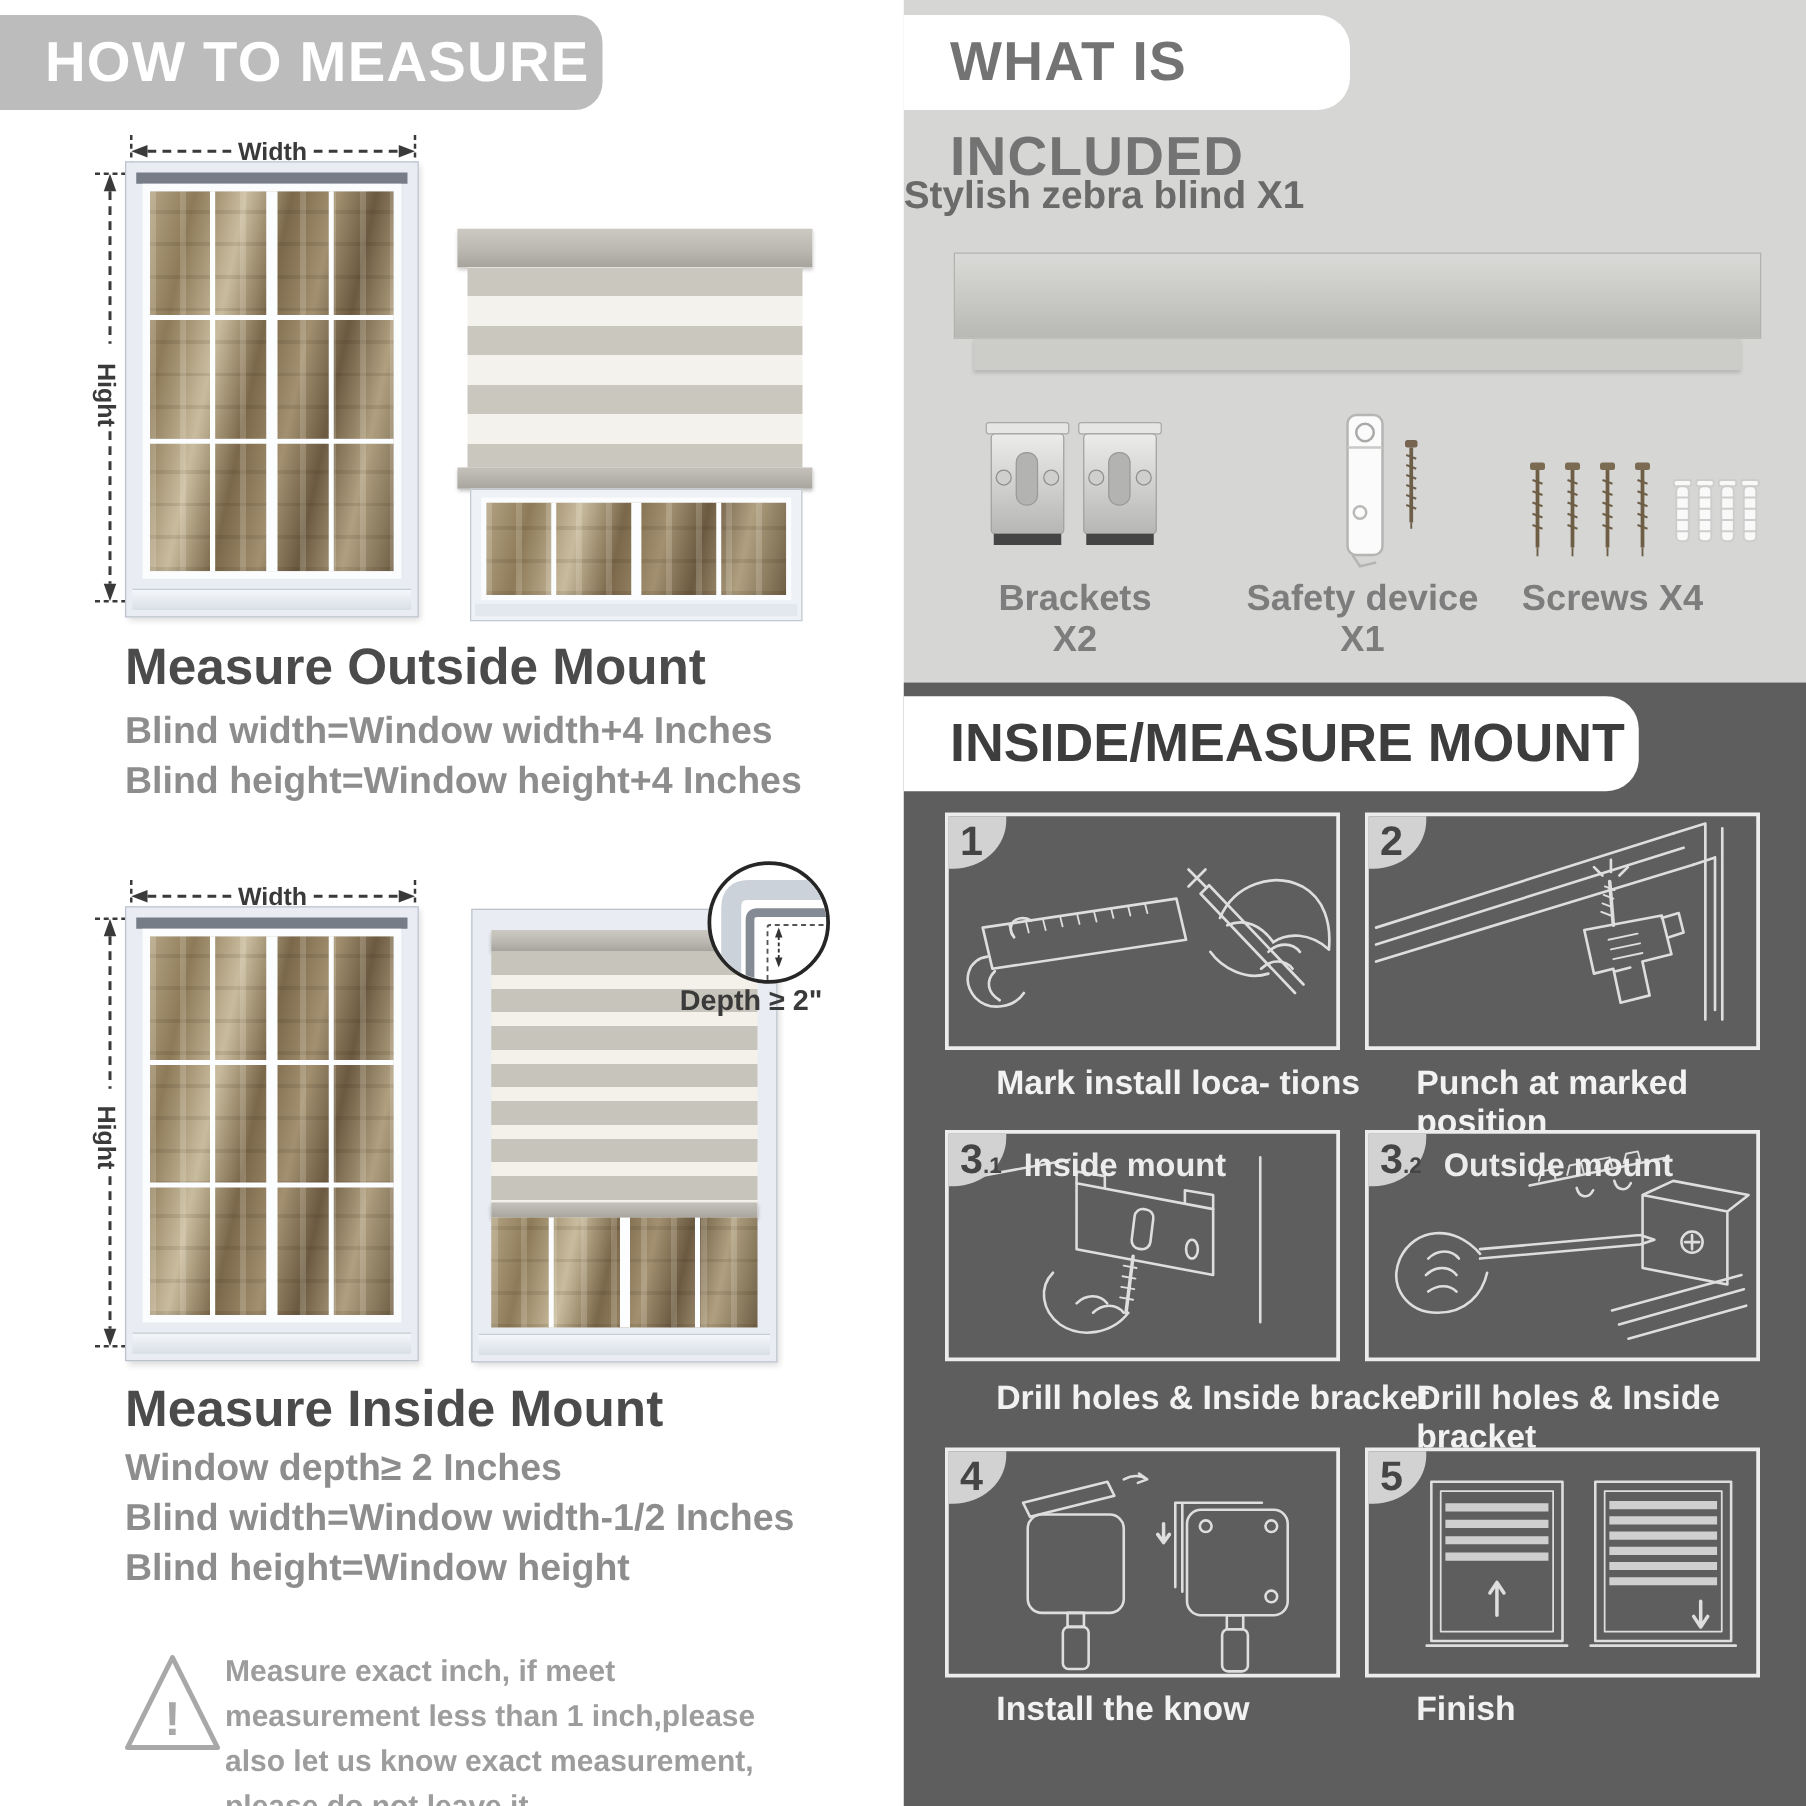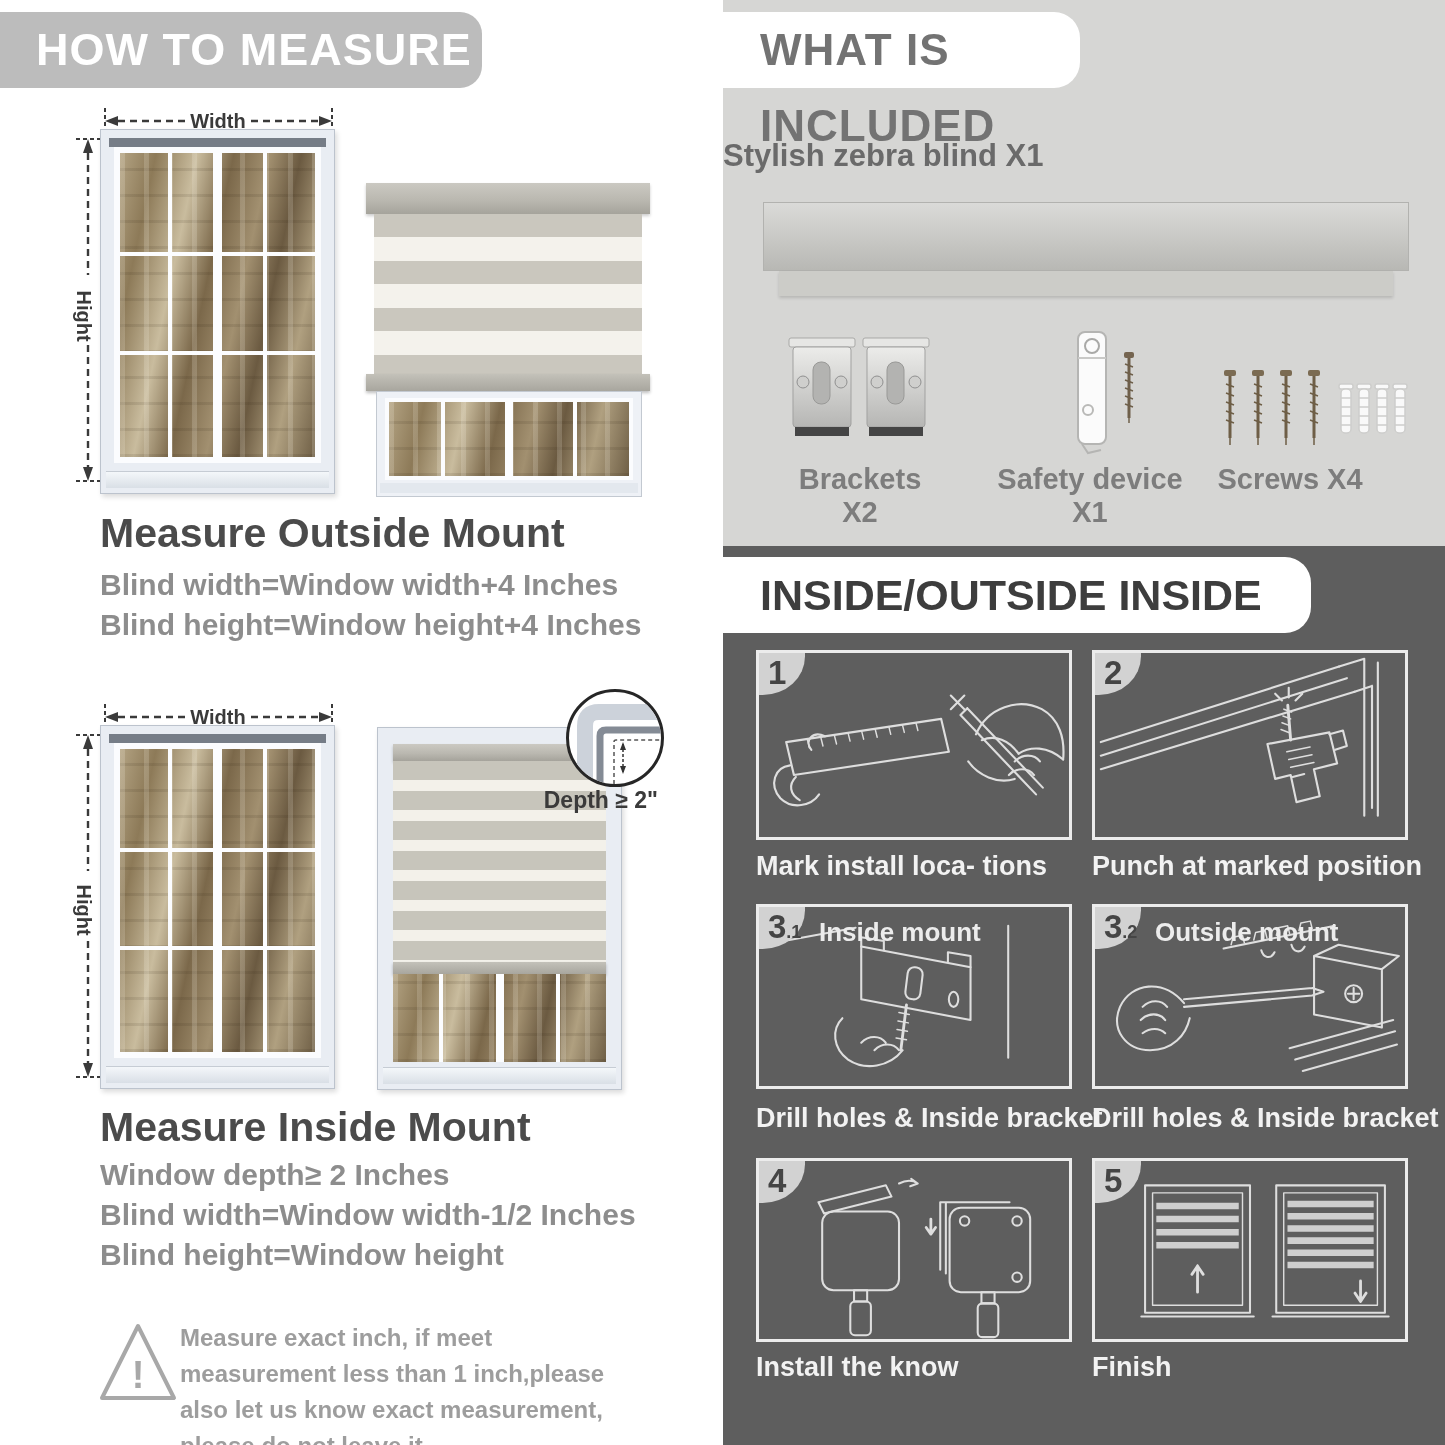--- a/index.html
+++ b/index.html
@@ -70,21 +70,21 @@
   .right-bottom{left:723px;top:546px;width:722px;height:899px;background:#5e5e5e;}
   .hdr-mount{left:0;top:11px;width:588px;height:76px;background:#ffffff;border-radius:0 26px 26px 0;
              color:#3d3d3d;font-size:43px;font-weight:bold;line-height:76px;padding-left:37px;
              box-sizing:border-box;}
   .sp{border:3px solid #ececec;box-sizing:border-box;background:#5e5e5e;}
   .badge{position:absolute;left:0;top:0;width:46px;height:42px;background:#d2d2d2;
          border-radius:0 0 92% 0;color:#454545;font-size:33px;font-weight:bold;
          padding-left:9px;line-height:40px;box-sizing:border-box;z-index:2;}
   .badge .sub{font-size:18px;font-weight:bold;}
   .sp-title{position:absolute;left:60px;top:10px;color:#ececec;font-size:26px;font-weight:bold;z-index:2;}
-  .scap{color:#f2f2f2;font-size:27px;font-weight:bold;}
+  .scap{color:#f2f2f2;font-size:27px;font-weight:bold;margin-left:41px;}
   .art{position:absolute;inset:0;width:100%;height:100%;}
   .ln{stroke:#dedede;stroke-width:2.2;fill:none;stroke-linecap:round;stroke-linejoin:round;}
   .lnth{stroke:#dedede;stroke-width:3;fill:none;stroke-linecap:round;}
   .stripe{stroke:#cfcfcf;stroke-width:7;fill:none;}
 </style>
 </head>
 <body>
 
 <div class="canvas">
 
@@ -299,21 +299,21 @@
             <path d="M-5,32 l10,0 M-5,41 l10,0 M-5,50 l10,0 M-5,59 l10,0" fill="none"></path>
           </g>
       </g>
     </svg>
     <div class="abs item-label" style="left:487px;width:160px;">Screws X4</div>
   </section>
 
   <section class="abs right-bottom">
 
     <div class="abs hdr-mount">
-      <span>INSIDE/OUTSIDE INSIDE</span>
+      <span>INSIDE/MEASURE MOUNT</span>
     </div>
 
     <div class="abs sp" style="left:33px;top:104px;width:316px;height:190px;">
       <div class="badge"><span>1</span><span class="sub"></span></div>
       <svg class="art" viewBox="0 0 316 190">
         <path class="ln" d="M26,92 L186,68 L194,102 L34,126 Z"></path>
         <path class="ln" style="stroke-width:1.5" d="M48,90 l2,8 M62,88 l2,8 M76,86 l2,8 M90,83 l2,8 M104,81 l2,8 M118,79 l2,8 M132,76 l2,8 M146,74 l2,8 M160,72 l2,8"></path>
         <path class="ln" d="M196,44 l14,14 M210,44 l-14,14"></path>
         <path class="ln" d="M206,64 L284,146 M213,57 L291,139 M206,64 L213,57"></path>
         <path class="ln" d="M222,84 C234,56 266,46 290,58 C308,68 314,88 312,110"></path>

